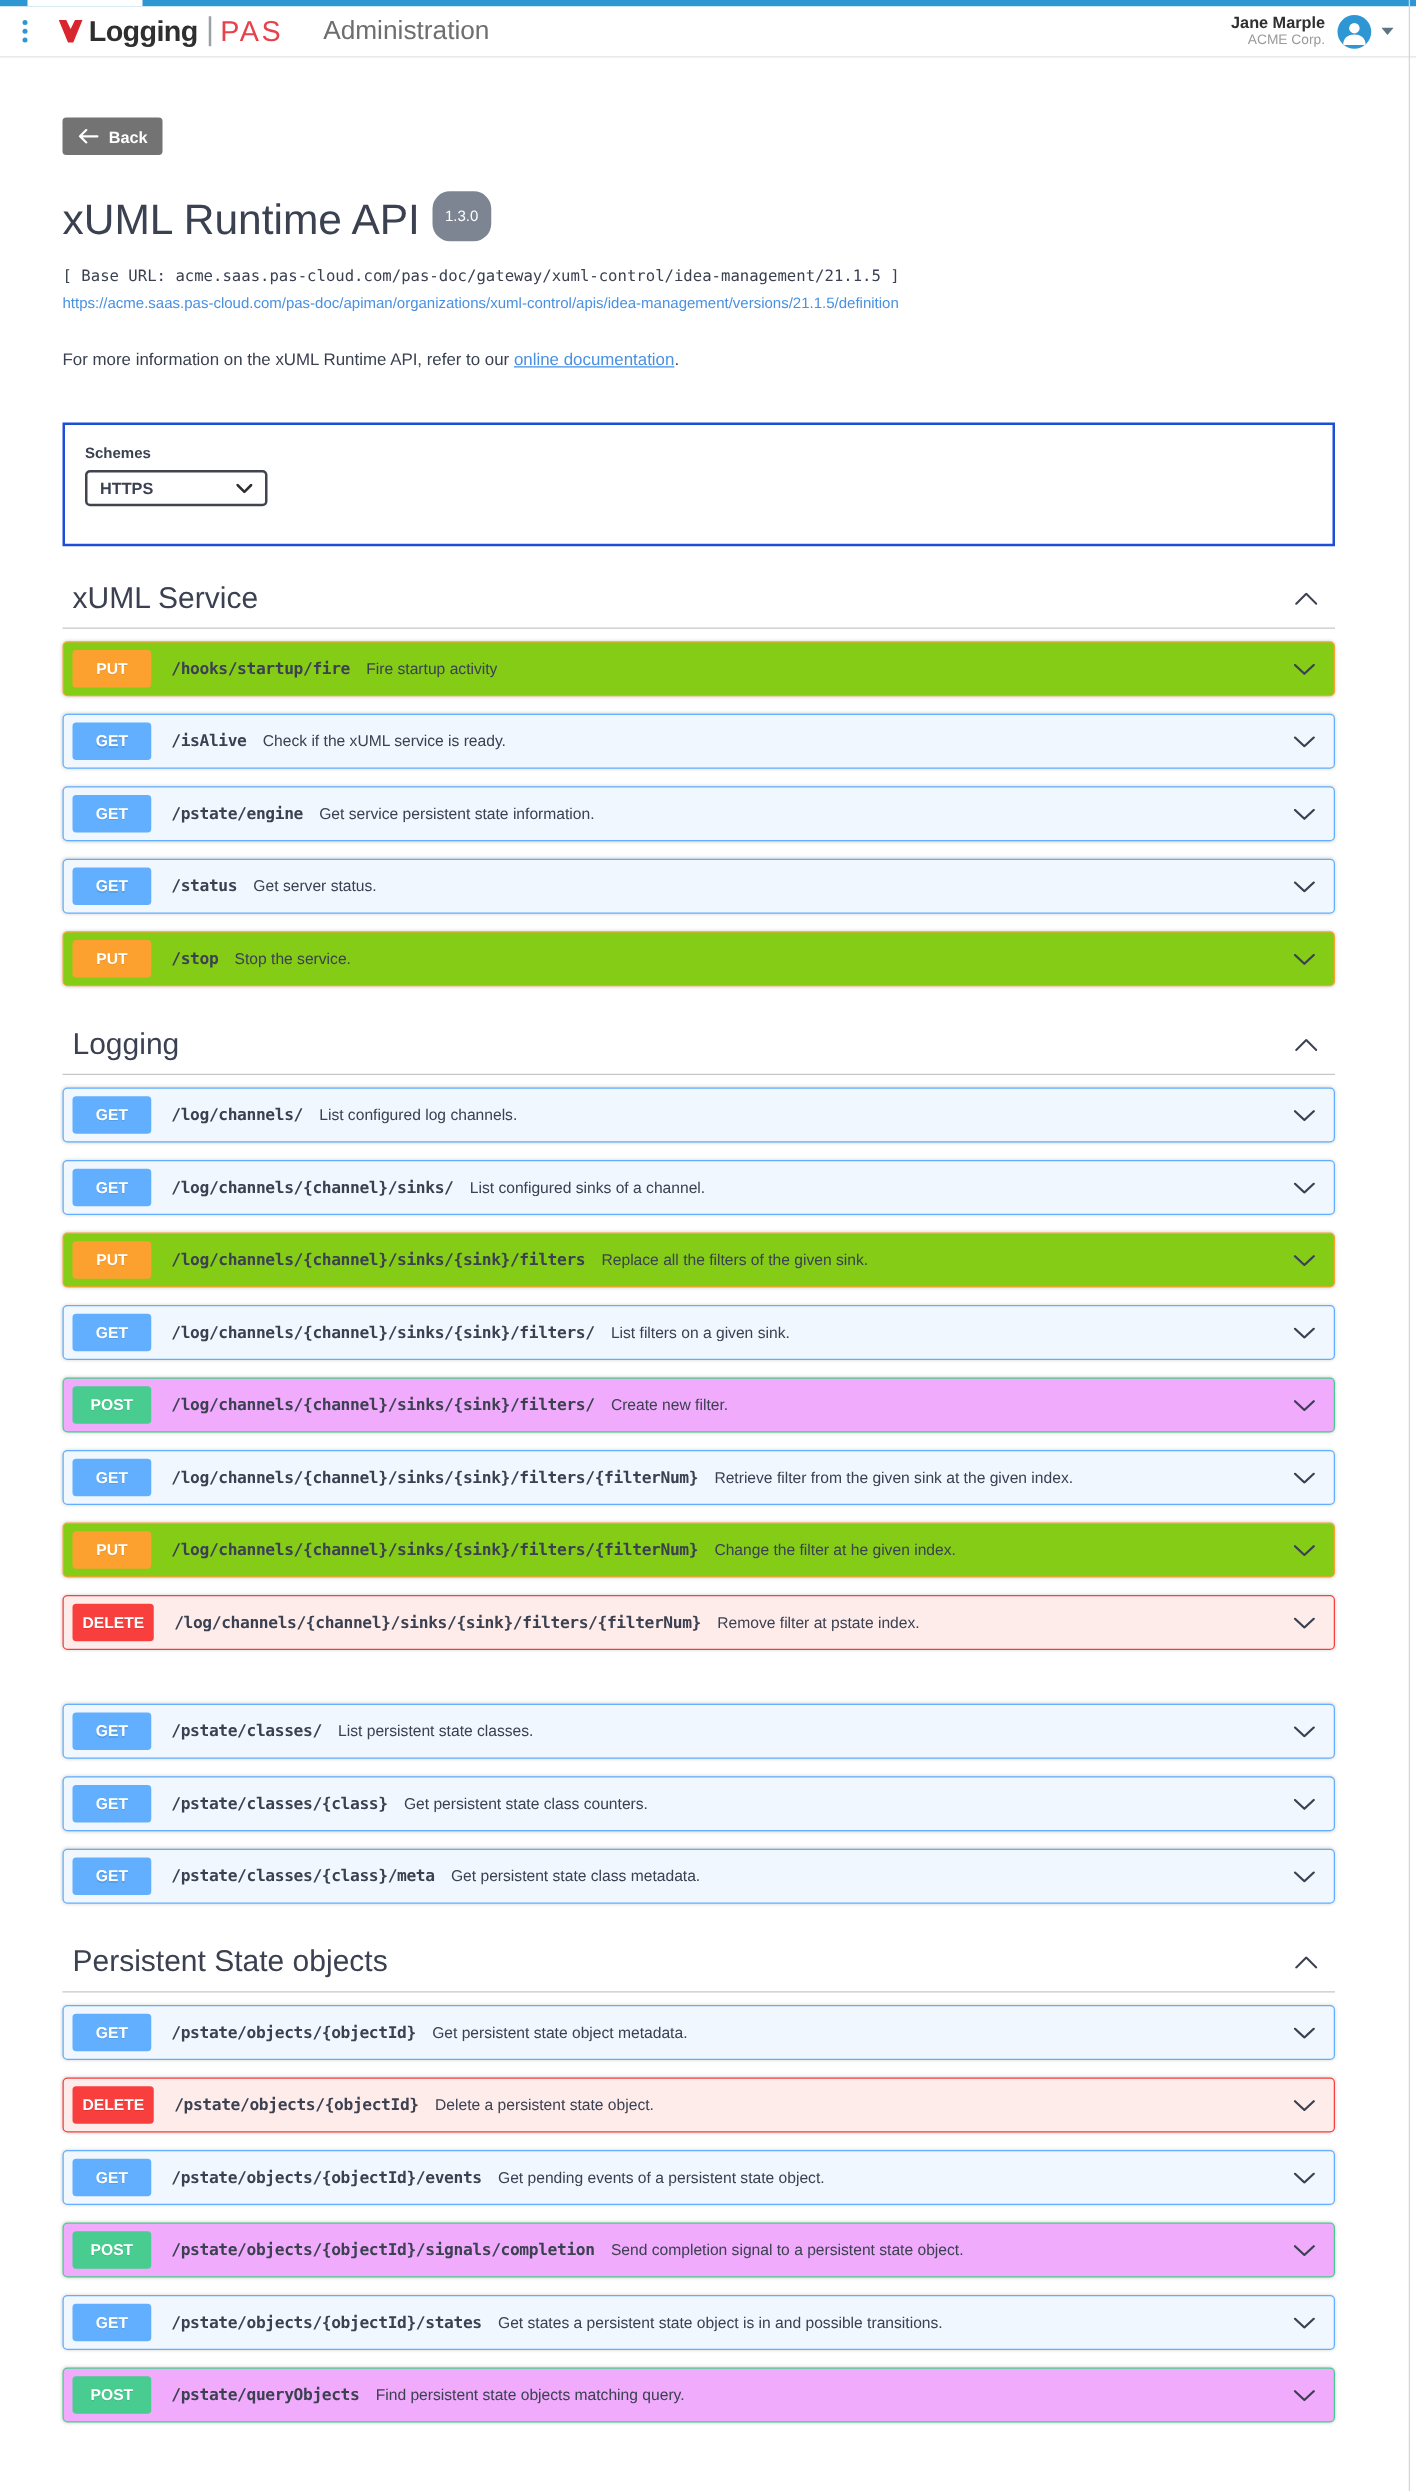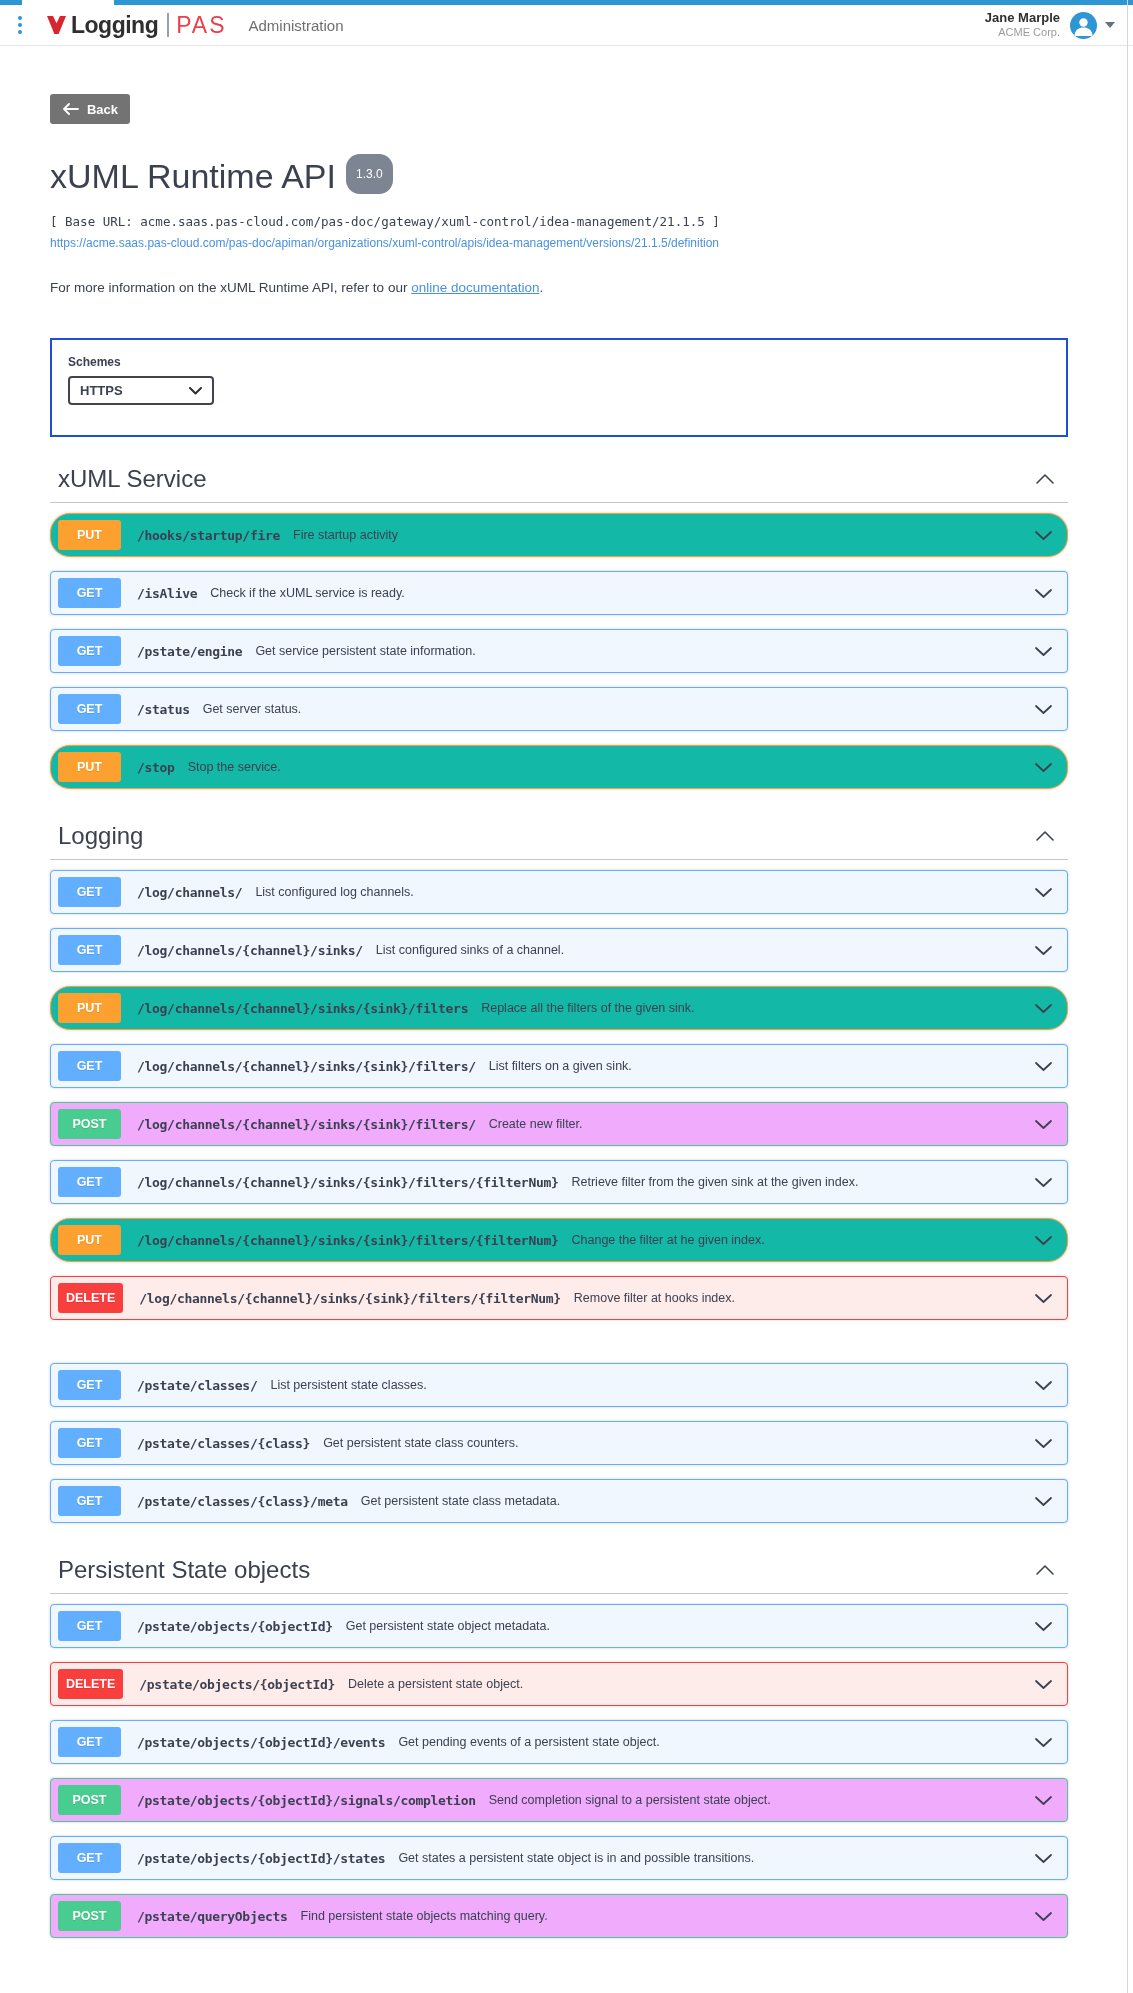--- a/index.html
+++ b/index.html
@@ -13,21 +13,21 @@
   .top-strip .strip-gap { position:absolute; top:0; left:22px; width:92px; height:100%; background:#fff; }
   
   .app-header { height:41px; display:flex; align-items:center; padding:0 18px 0 10px; border-bottom:1px solid #e4e4e4; background:#fff; }
   .kebab { display:flex; flex-direction:column; gap:3px; padding:4px 8px; cursor:pointer; margin-right:16px; }
   .kebab i { width:4px; height:4px; border-radius:50%; background:#2e97d3; }
   .logo { display:flex; align-items:center; }
   .logo-mark { margin-right:4px; display:block; }
   .brand-scheer { font-size:23px; font-weight:bold; color:#2f2f2f; letter-spacing:-0.5px; }
   .brand-sep { width:2px; height:24px; background:#9aa0a6; margin:0 7px 0 9px; }
   .brand-pas { font-size:23px; font-weight:300; color:#e8414b; letter-spacing:2px; }
-  .app-title { font-size:15px; font-weight:300; color:#6e6e6e; margin-left:22px; }
+  .app-title { font-size:21px; font-weight:300; color:#6e6e6e; margin-left:32px; }
   .user-zone { margin-left:auto; display:flex; align-items:center; }
   .user-text { text-align:right; margin-right:10px; line-height:1.25; }
   .user-name { font-size:13px; font-weight:bold; color:#2f2f2f; }
   .user-org { font-size:11px; color:#9b9b9b; }
   .avatar { width:27px; height:27px; border-radius:50%; background:#2e97d3; display:flex; align-items:center; justify-content:center; overflow:hidden; cursor:pointer; }
   .user-caret { margin-left:8px; cursor:pointer; display:block; }
   
   .content { padding:0 65px 0 50px; }
   .back-btn { margin-top:48px; width:80px; height:30px; background:#737373; border:none; border-radius:3px;
     color:#fff; font-weight:bold; font-size:13px; display:flex; align-items:center; justify-content:center; gap:8px; cursor:pointer;
@@ -51,21 +51,21 @@
   .api-section:first-child { margin-top:28px; }
   .section-head { display:flex; align-items:center; justify-content:space-between;
     padding:0 10px 9px 8px; border-bottom:1px solid rgba(59,65,81,.3); }
   .section-title { font-size:24px; font-weight:400; color:#3b4151; }
   .section-toggle { background:none; border:none; cursor:pointer; padding:4px; }
   .rows { padding-top:10px; }
   .opblock { display:flex; align-items:center; height:44px; border:1px solid; border-radius:4px;
     margin-bottom:14px; padding:0 15px 0 7px; box-shadow:0 0 3px rgba(0,0,0,.19); cursor:pointer; }
   .b-get    { border-color:#61affe; background:#f0f7ff; }
   .b-post   { border-color:#49cc90; background:#f0abfc; }
-  .b-put    { border-color:#fca130; background:#14b8a6;border-radius:20px; }
+  .b-put    { border-color:#fca130; background:#84cc16; }
   .b-delete { border-color:#f93e3e; background:#feeceb; }
   .method-badge { min-width:63px; text-align:center; padding:8px 8px; border-radius:3px; color:#fff;
     font-weight:bold; font-size:12.5px; text-shadow:0 1px 0 rgba(0,0,0,.1); }
   .m-get    { background:#61affe; }
   .m-post   { background:#49cc90; }
   .m-put    { background:#fca130; }
   .m-delete { background:#f93e3e; }
   .path { margin-left:16px; font-family:"DejaVu Sans Mono", monospace; font-weight:bold; font-size:13px;
     color:#3b4151; letter-spacing:-0.3px; white-space:nowrap; }
   .desc { margin-left:13px; font-size:12.5px; color:#3b4151; white-space:nowrap; overflow:hidden; }
@@ -289,21 +289,21 @@
     <span class="row-chev">
       <svg width="17" height="9" viewBox="0 0 17 9">
         <path d="M1 1 L8.5 8 L16 1" stroke="#3b4151" stroke-width="1.8" fill="none" stroke-linecap="round" stroke-linejoin="round"></path>
       </svg>
     </span>
   </div>
 
   <div class="opblock b-delete">
     <span class="method-badge m-delete">DELETE</span>
     <span class="path">/log/channels/{channel}/sinks/{sink}/filters/{filterNum}</span>
-    <span class="desc">Remove filter at hooks index.</span>
+    <span class="desc">Remove filter at pstate index.</span>
     <span class="row-chev">
       <svg width="17" height="9" viewBox="0 0 17 9">
         <path d="M1 1 L8.5 8 L16 1" stroke="#3b4151" stroke-width="1.8" fill="none" stroke-linecap="round" stroke-linejoin="round"></path>
       </svg>
     </span>
   </div>
 </div>
   </section>
 
   <section class="api-section">

